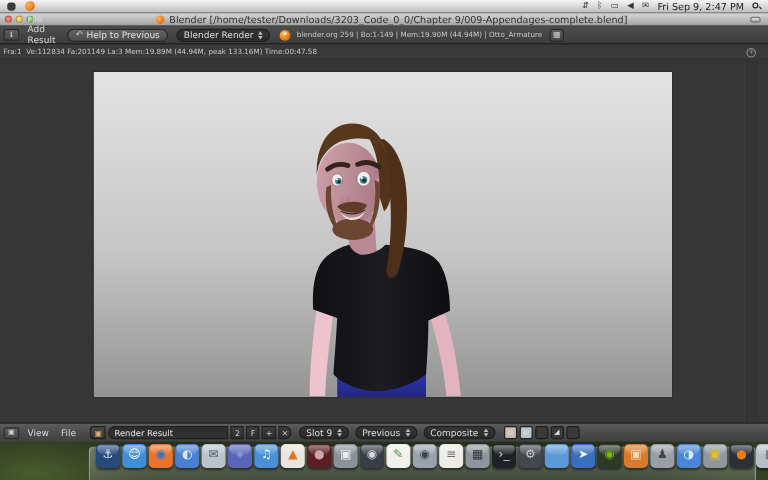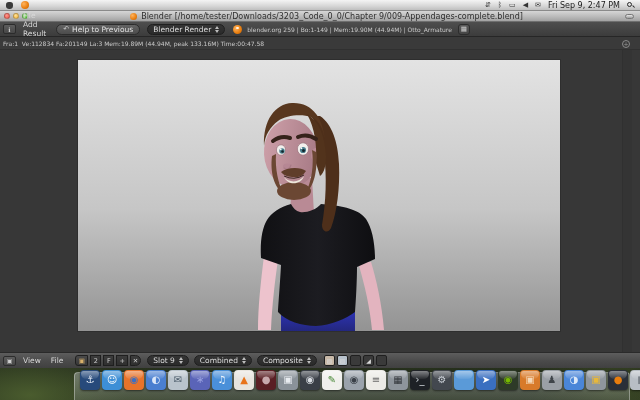--- a/index.html
+++ b/index.html
@@ -287,33 +287,36 @@
     </svg>
   </div>
 
   <div class="bl-footer">
     <div class="editor-type-btn">▣</div>
     <span id="footer-menus" style="display:flex;">
         <span class="menu-item">View</span>
         <span class="menu-item">File</span>
       </span>
     <div class="datablock-ico" style="margin-left:5px;">▣</div>
+    <div class="footer-field">
+      <span>Render Result</span>
+    </div>
     <div class="mini-btn">2</div>
     <div class="mini-btn">F</div>
     <div class="mini-btn">+</div>
     <div class="mini-btn rounded-r">✕</div>
     <div class="dropdown" style="margin-left:4px;">
       <span>Slot 9</span>
       <span class="spin">
           <i class="up"></i>
           <i class="dn"></i>
         </span>
     </div>
     <div class="dropdown" style="margin-left:3px;">
-      <span>Combined</span>
+      <span>Previous</span>
       <span class="spin">
           <i class="up"></i>
           <i class="dn"></i>
         </span>
     </div>
     <div class="dropdown" style="margin-left:3px;">
       <span>Composite</span>
       <span class="spin">
           <i class="up"></i>
           <i class="dn"></i>

